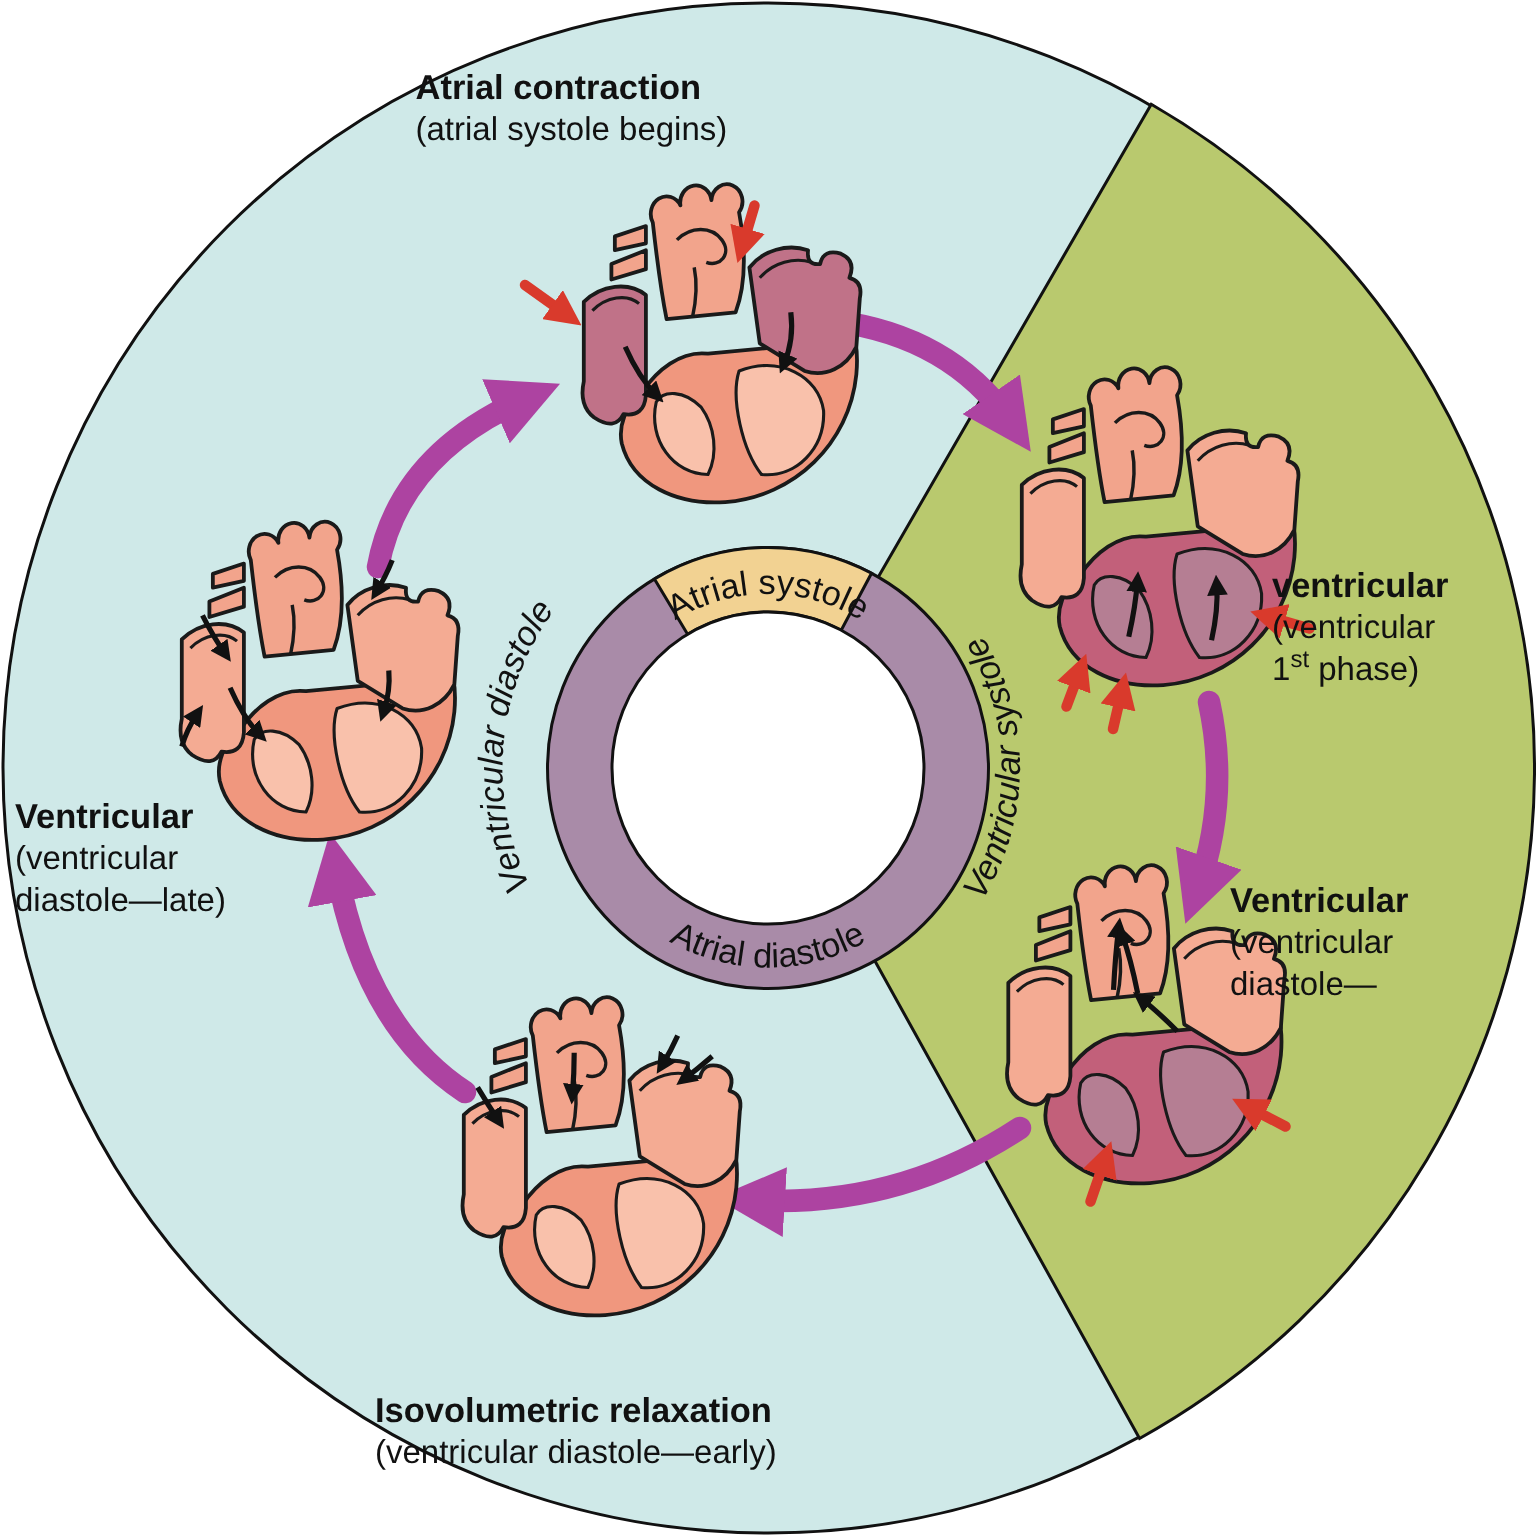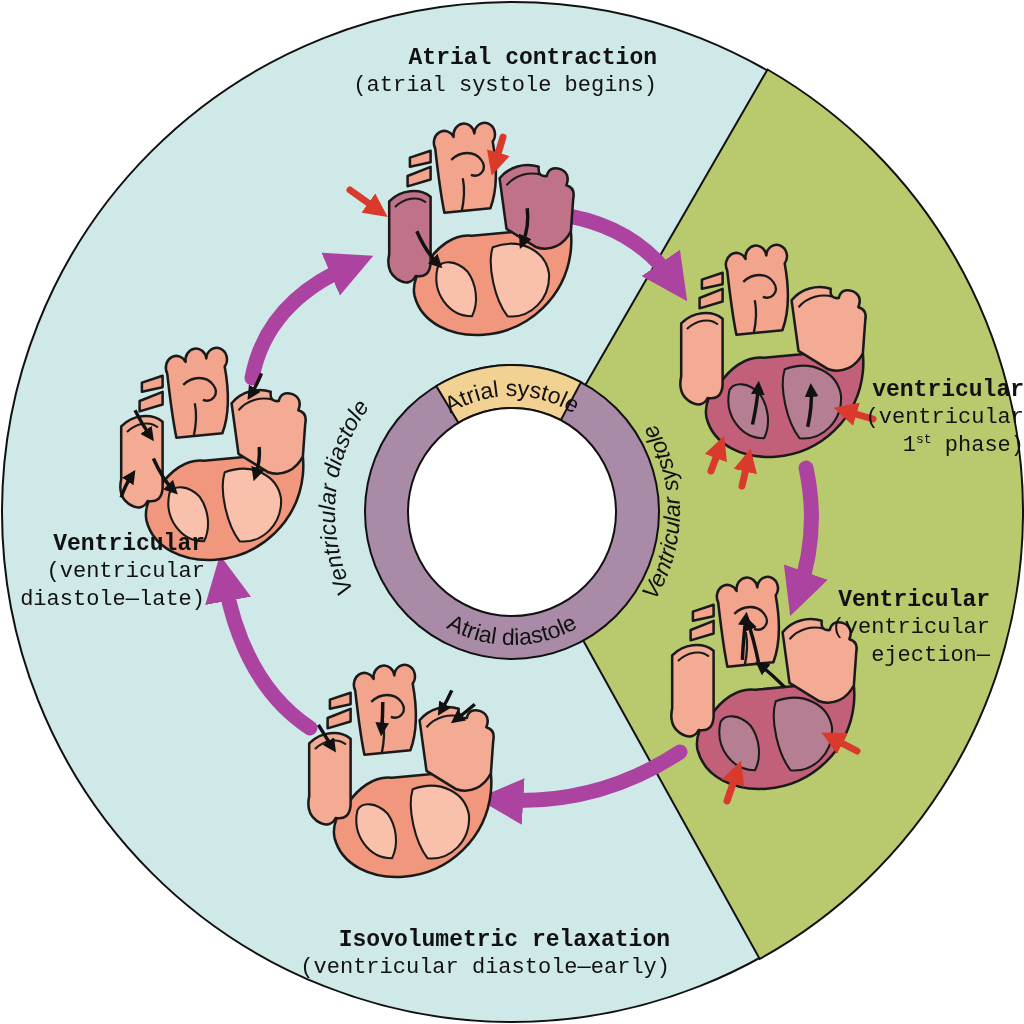--- a/index.html
+++ b/index.html
@@ -1,24 +1,24 @@
 <!DOCTYPE html>
 <html><head>
 <meta charset="utf-8">
 <style>
   html,body{margin:0;padding:0;background:#ffffff;}
   .canvas{
     position:relative;width:1024px;height:1024px;background:#ffffff;overflow:hidden;
     font-family:"Liberation Sans","DejaVu Sans",sans-serif;color:#111;
   }
   .canvas svg{position:absolute;left:0;top:0;}
-  .phase-label{position:absolute;text-align:right;line-height:28px;font-family:Liberation Mono, monospace;}
+  .phase-label{position:absolute;text-align:left;line-height:28px;}
   .phase-title{display:block;font-weight:bold;font-size:23px;}
   .phase-sub{display:block;font-size:22px;}
-  .phase-sub sup{font-size:13px;line-height:0;}
+  .phase-sub sup{font-size:16px;line-height:0;}
   .ring-text{font-size:23px;fill:#111;}
   .arc-side-text{font-size:23px;fill:#111;font-style:italic;}
 </style>
 </head>
 <body>
 
 <div class="canvas">
 
 <svg width="1024" height="1024" viewBox="0 0 1024 1024">
   <defs>
@@ -157,21 +157,21 @@
 
 <div class="phase-label" style="left:848px;top:376px;width:176px;">
   <span class="phase-title">ventricular</span>
   <span class="phase-sub">(ventricular</span>
   <span class="phase-sub"><span>1</span><sup>st</sup><span> phase)</span></span>
 </div>
 
 <div class="phase-label" style="left:820px;top:586px;width:170px;">
   <span class="phase-title">Ventricular</span>
   <span class="phase-sub">(ventricular</span>
-  <span class="phase-sub">ejection—</span>
+  <span class="phase-sub">diastole—</span>
 </div>
 
 <div class="phase-label" style="left:250px;top:926px;width:420px;">
   <span class="phase-title">Isovolumetric relaxation</span>
   <span class="phase-sub">(ventricular diastole—early)</span>
 </div>
 
 <div class="phase-label" style="left:10px;top:530px;width:195px;">
   <span class="phase-title">Ventricular</span>
   <span class="phase-sub">(ventricular</span>

